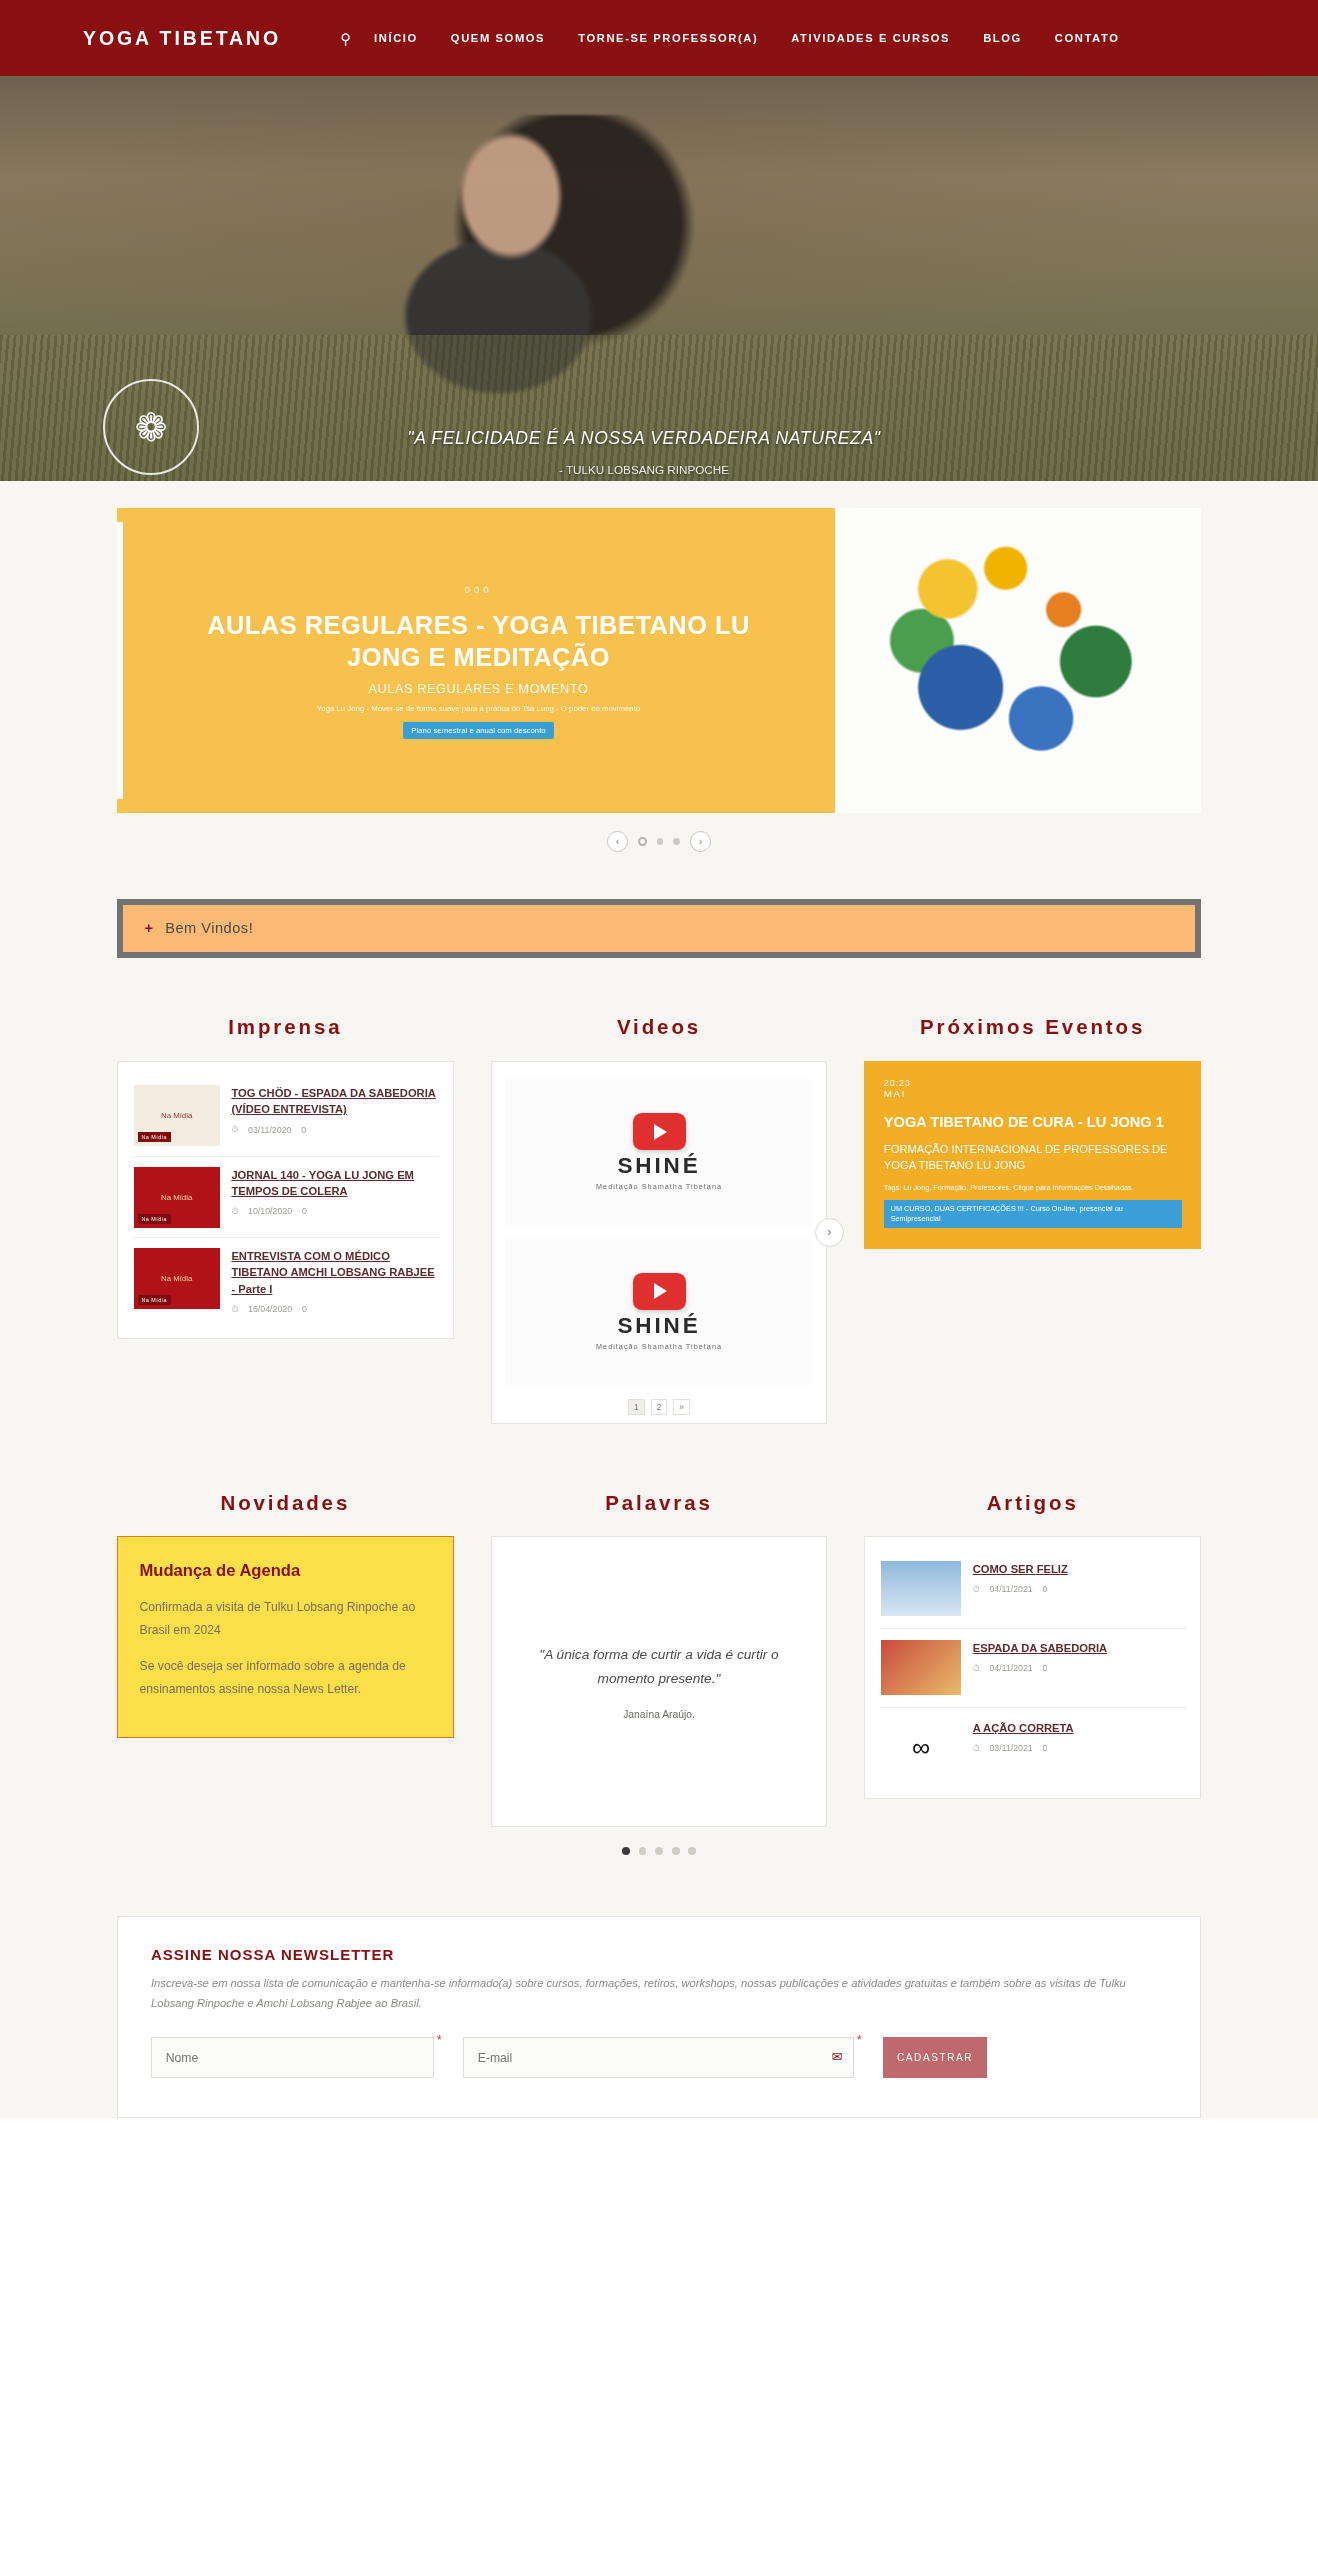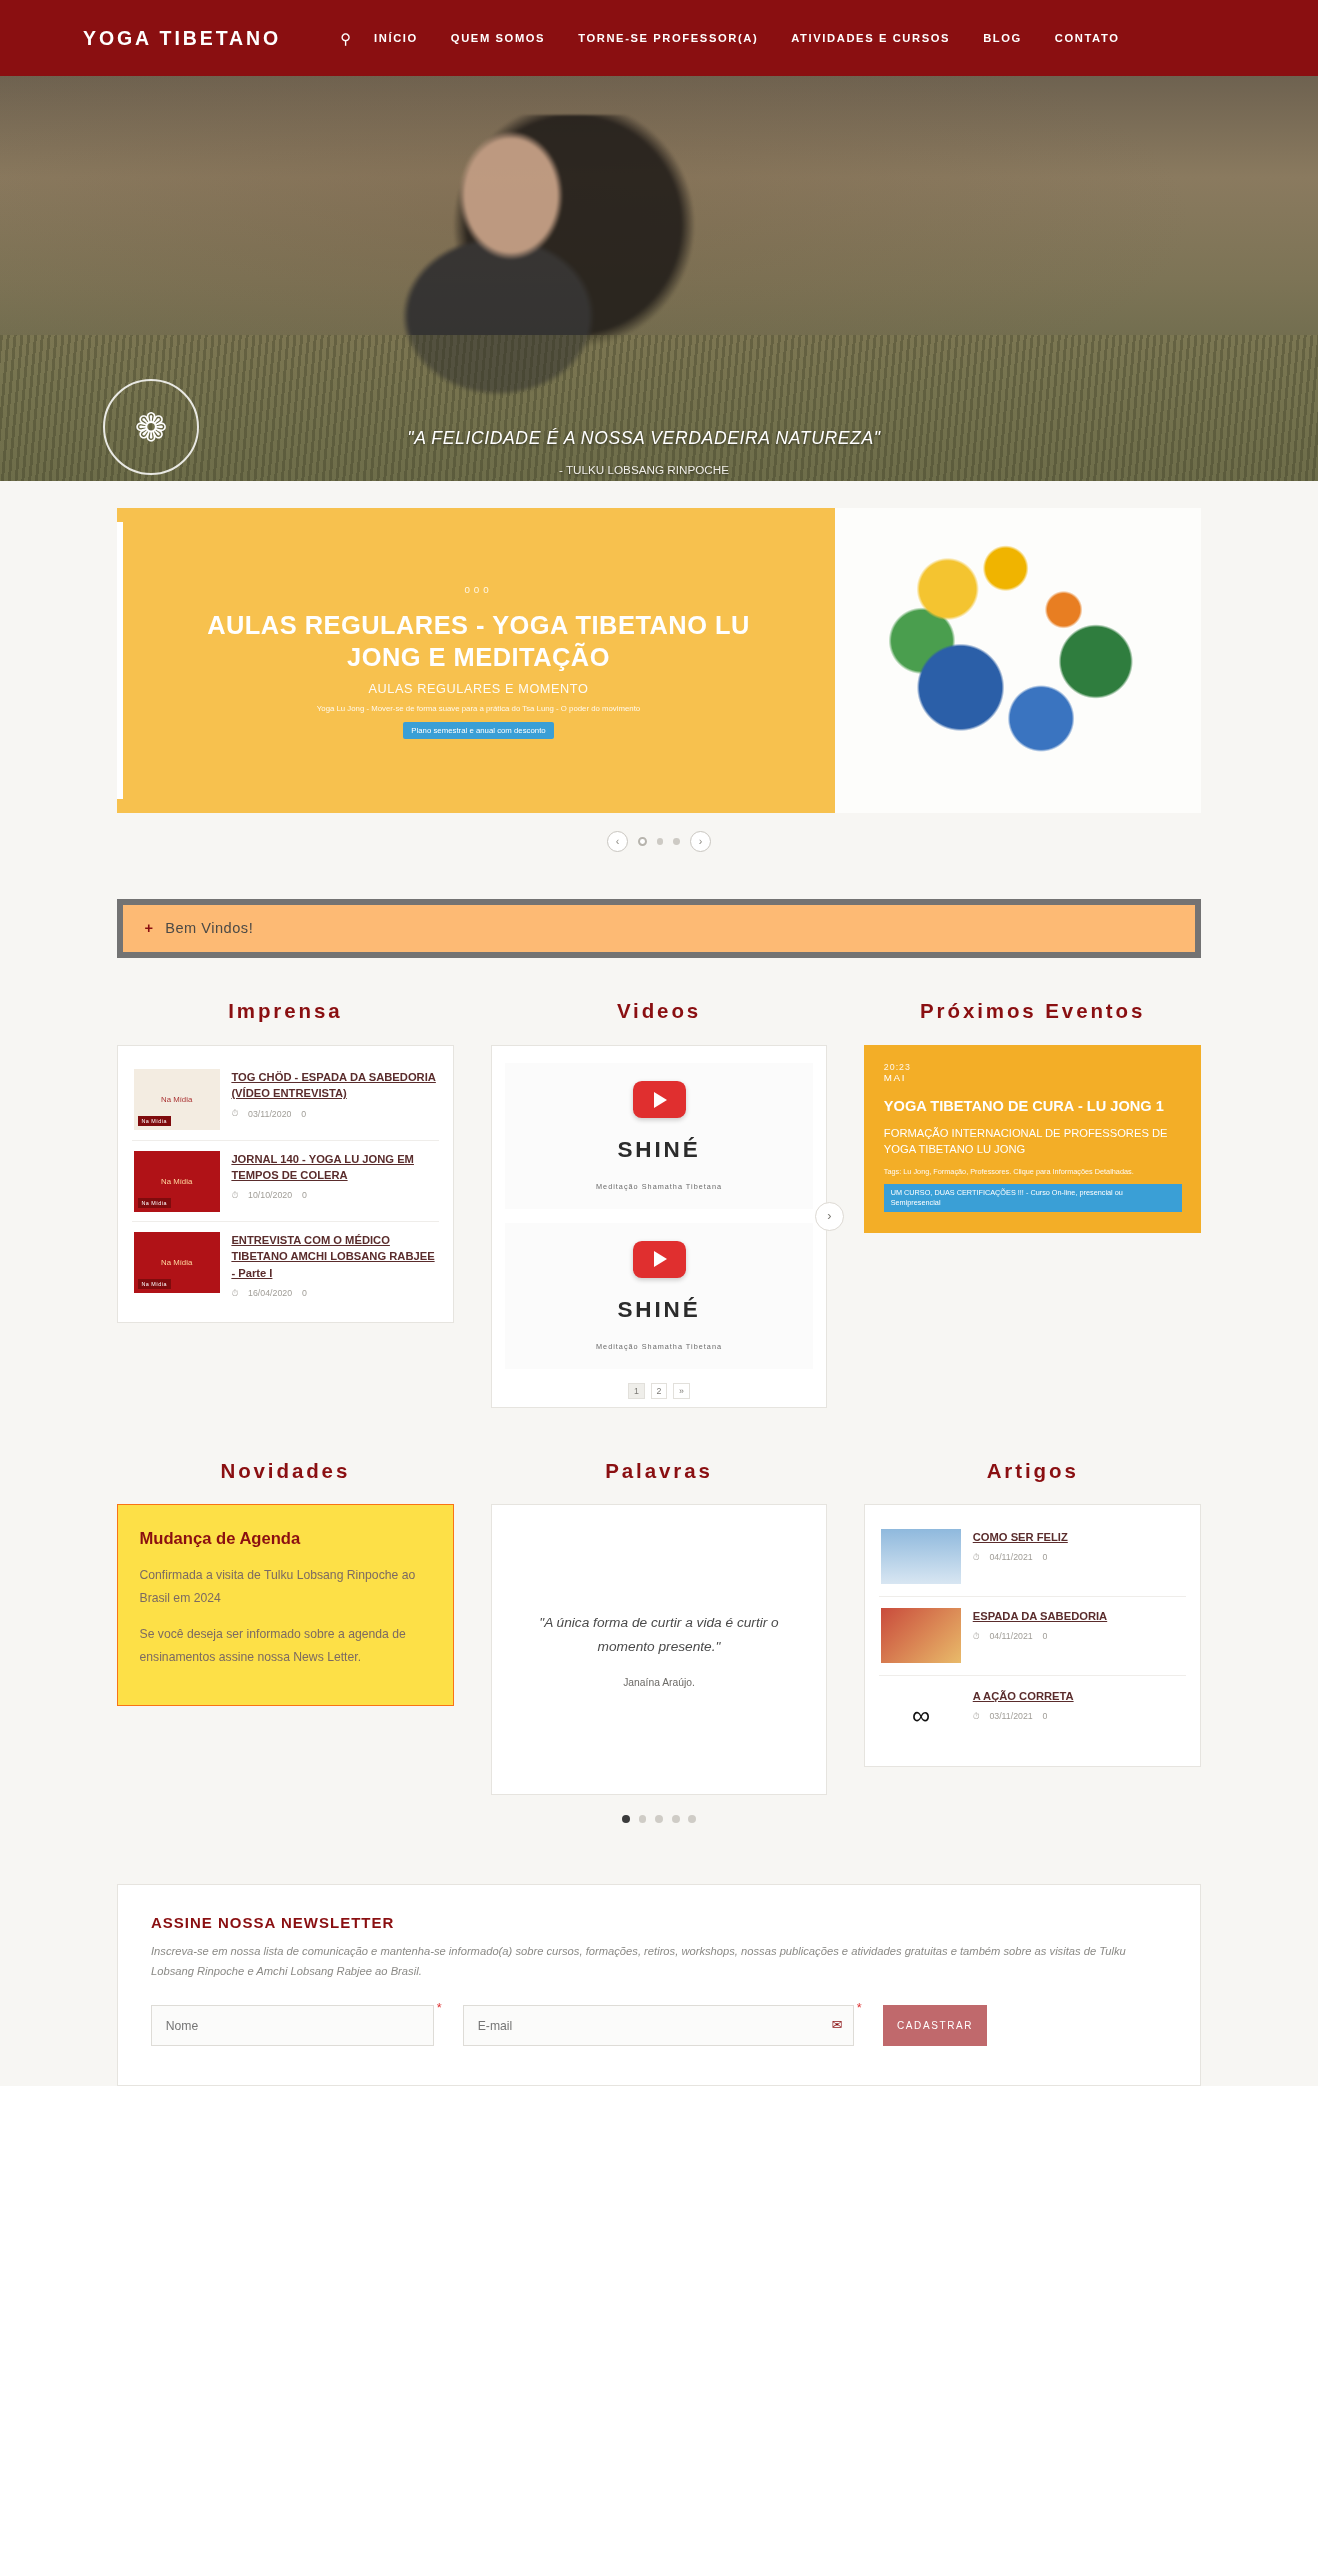--- a/index.html
+++ b/index.html
@@ -174,21 +174,21 @@
     border: 6px solid #737373;
     padding: 15.6px 21.5px;
     font-size: 14.6px;
     color: #4c4a46;
     letter-spacing: 0.5px;
   }
   .welcome .plus { color: #8a0f11; margin-right: 11.7px; font-weight: 700; }
 
   
   .cols { display: flex; gap: 37px; margin-top: 41px; }
-  .col { flex: 1 1 0; min-width: 0; }
+  .col { flex: 1 1 0; min-width: 0; margin-top: 16px; }
   .col-title {
     text-align: center;
     color: #8a0f11;
     font-size: 20.5px;
     letter-spacing: 2.9px;
     margin-bottom: 21.5px;
     font-weight: 700;
   }
   .card {
     background: #fff;
@@ -216,21 +216,21 @@
   .press-title {
     font-size: 11.2px; color: #5a2c2c; text-decoration: underline;
     line-height: 1.45; font-weight: 600;
   }
   .press-meta { font-size: 8.8px; color: #a09d97; margin-top: 6.8px; display: flex; gap: 9.8px; align-items: center; }
 
   
   .video-card { position: relative; padding: 17.6px 13.7px 7.8px; }
   .video-thumb {
     height: 146px; background: #fbfbfb; display: flex; flex-direction: column;
-    align-items: center; justify-content: center; gap: 19px;
+    align-items: center; justify-content: center; gap: 3px;
   }
   .video-thumb + .video-thumb { margin-top: 13.7px; }
   .play {
     width: 53px; height: 37px; border-radius: 8.8px; background: #e02f2f;
     display: flex; align-items: center; justify-content: center;
     box-shadow: 0 2px 4.9px rgba(0,0,0,.2);
   }
   .play:after {
     content: ""; border-left: 13.7px solid #fff; border-top: 8.8px solid transparent;
     border-bottom: 8.8px solid transparent; margin-left: 3.9px;

